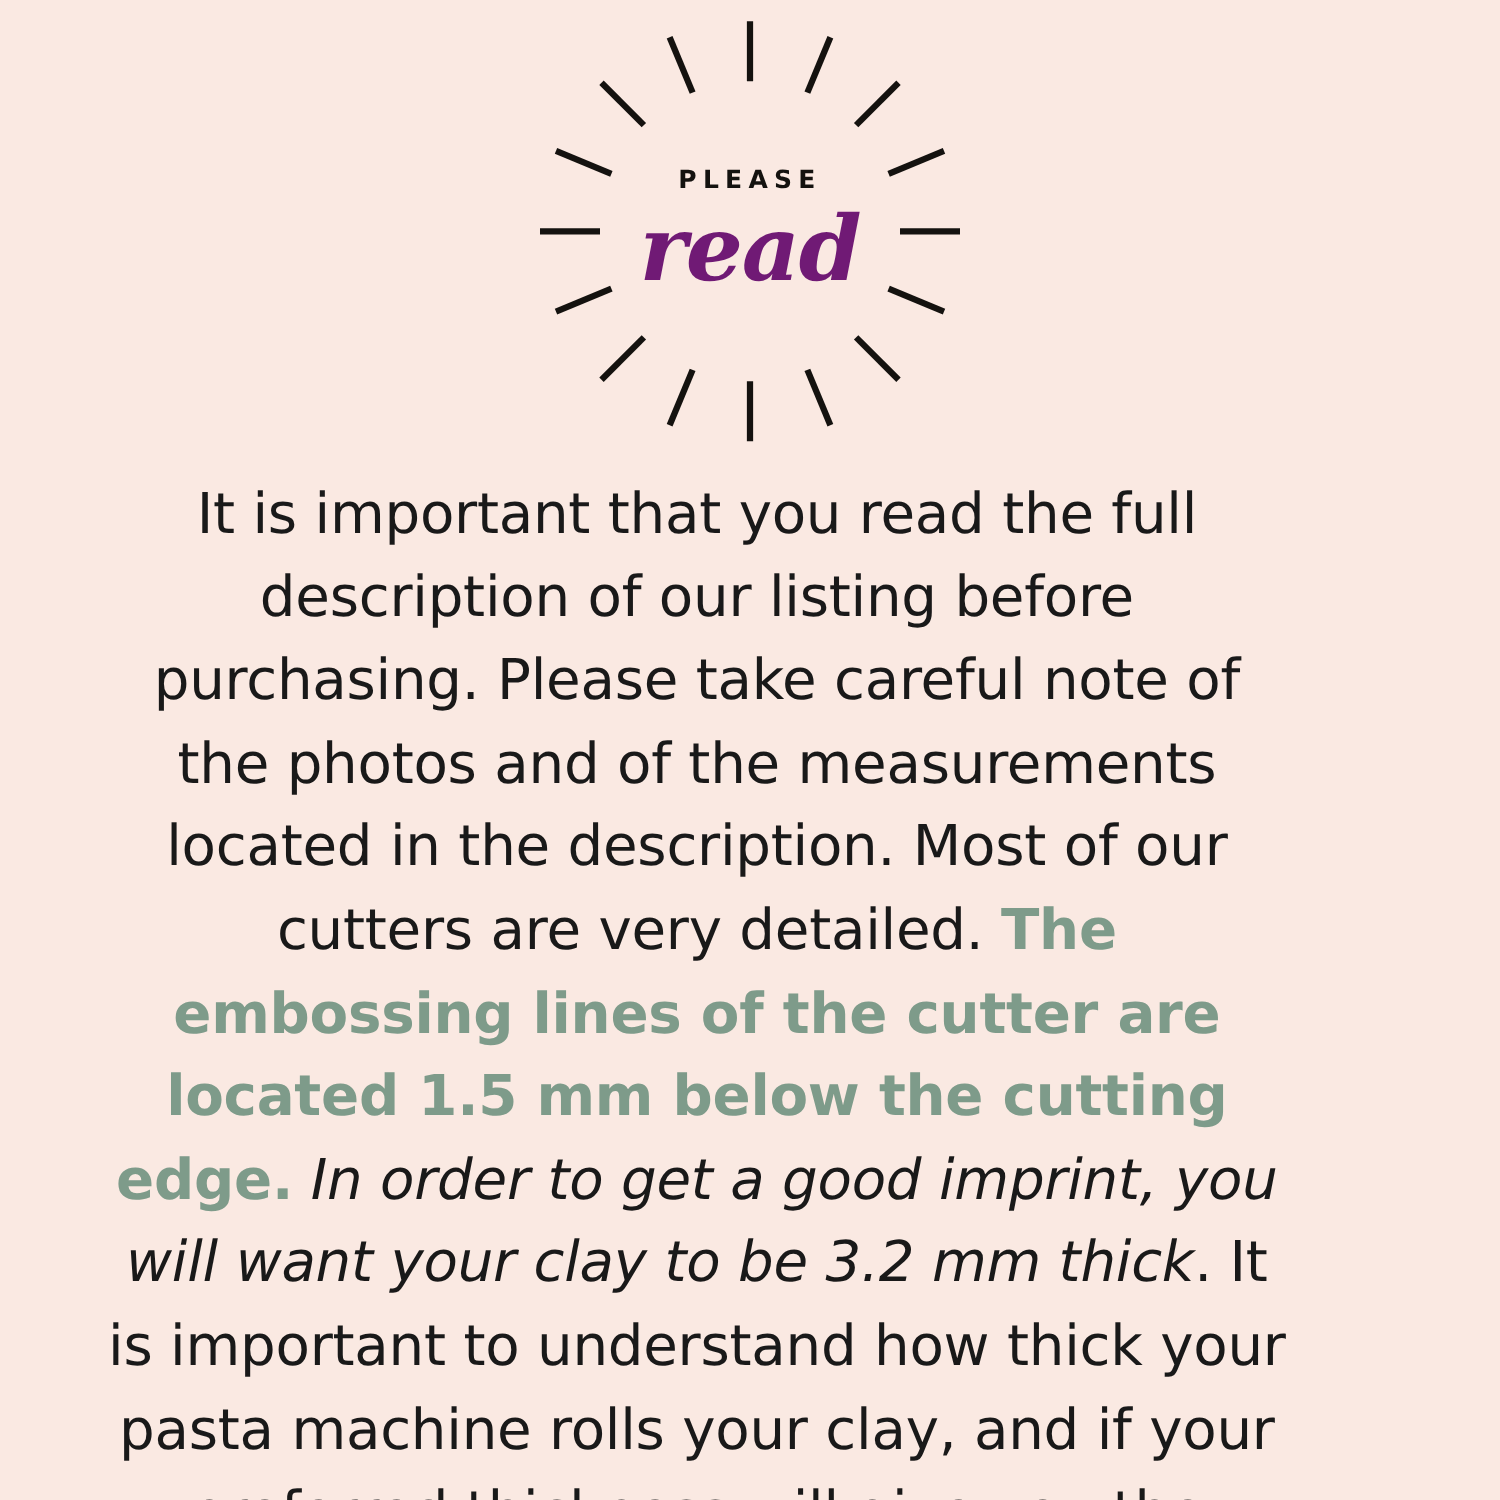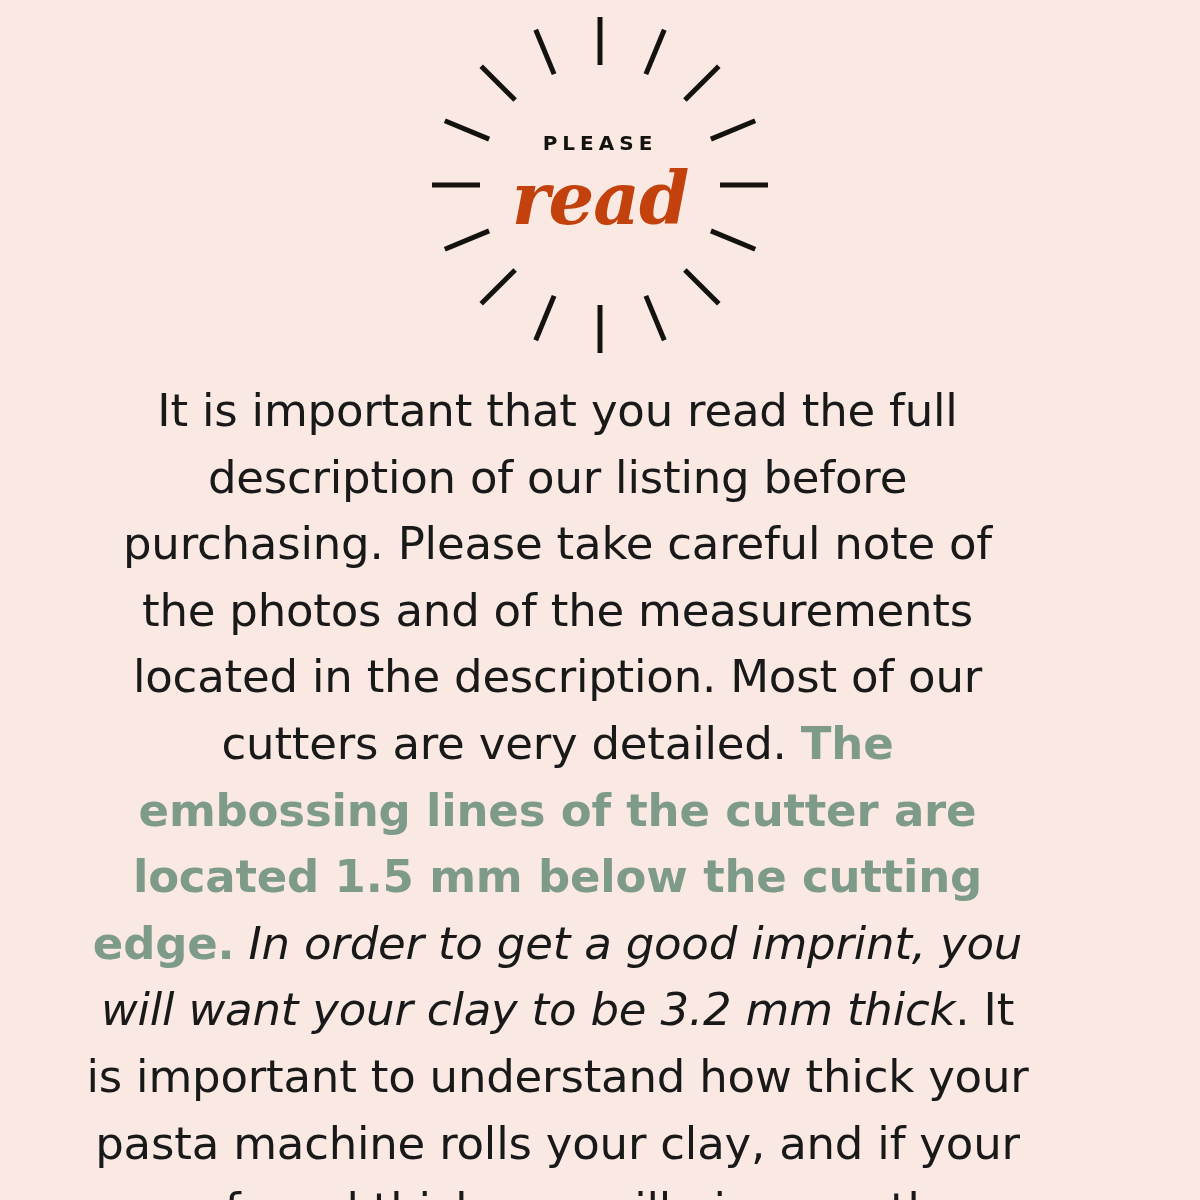--- a/index.html
+++ b/index.html
@@ -54,21 +54,21 @@
     color: #14120f;
     margin-bottom: 10px;
     margin-top: -6px;
   }
   .badge-word {
     font-family: "DejaVu Serif", serif;
     font-weight: bold;
     font-style: italic;
     font-size: 72px;
     line-height: 0.95;
-    color: #c2410c;
+    color: #701a75;
     letter-spacing: -1px;
   }
 
   
   .body-wrap {
     padding: 8px 58px 0 84px;
   }
   .para {
     margin: 0;
     text-align: center;

